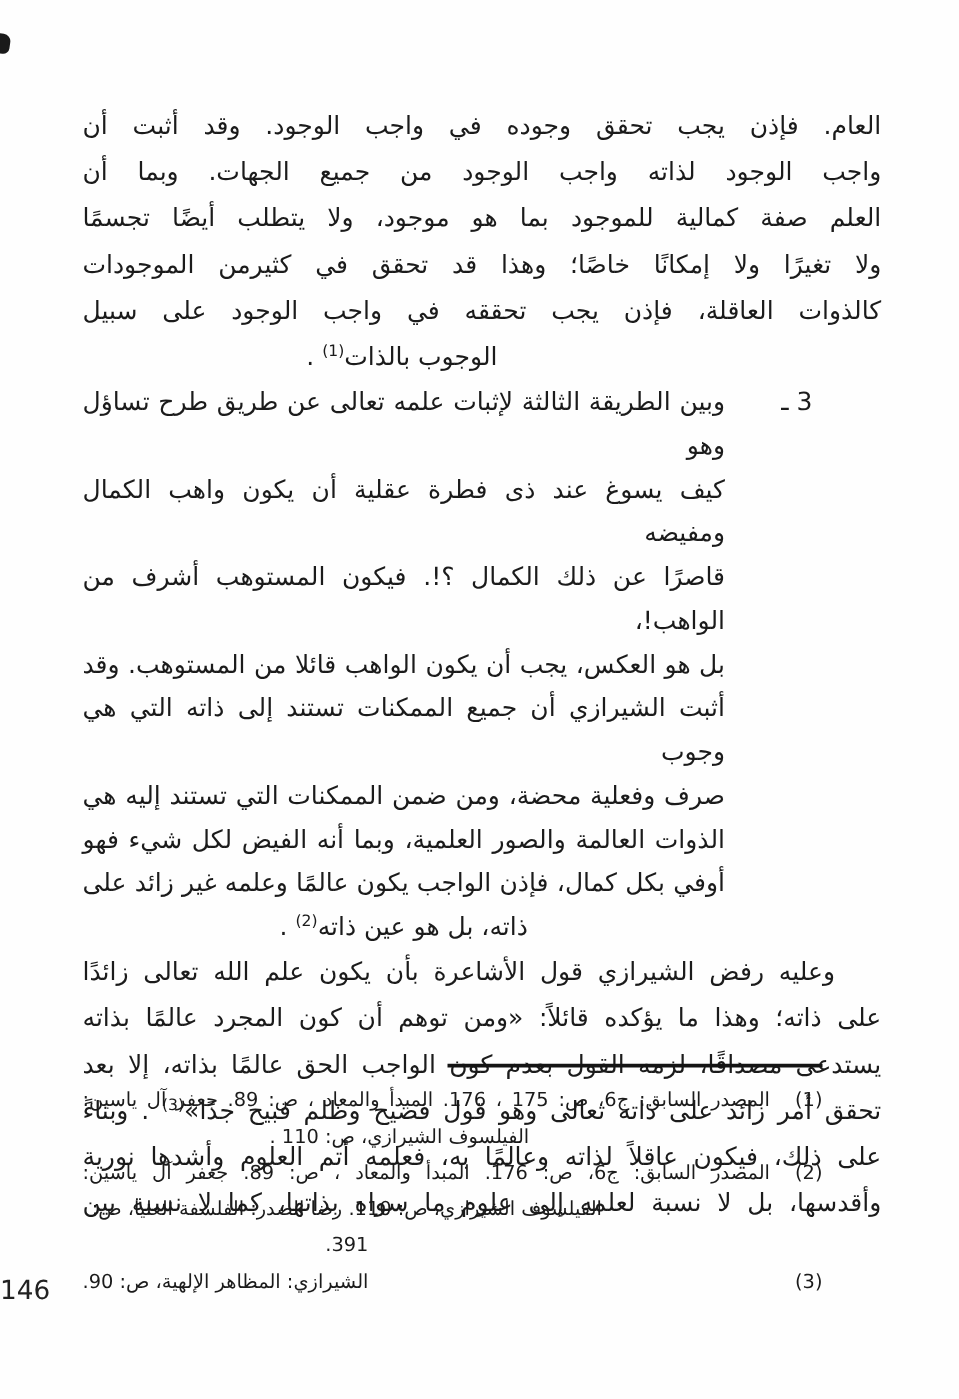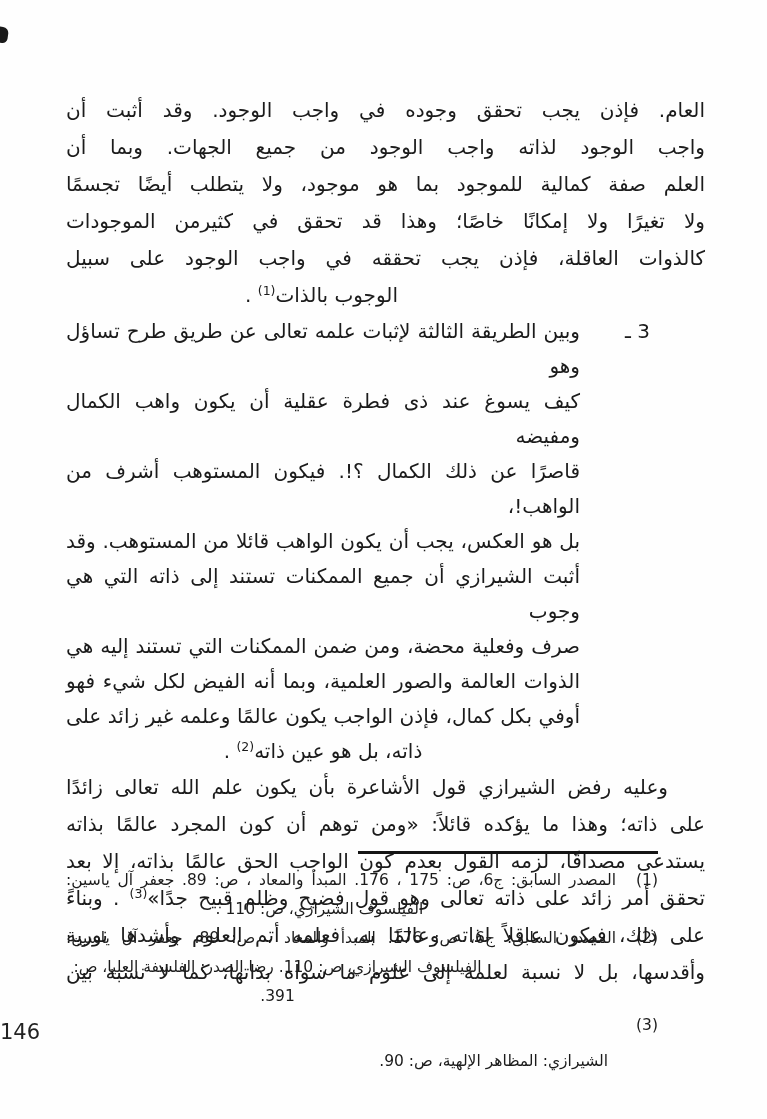--- a/index.html
+++ b/index.html
@@ -10,21 +10,21 @@
   }
   .page {
     position: relative;
     width: 767px; height: 1119px;
     background: #fefefe;
     overflow: hidden;
     color: #1b1b1b;
   }
   .textblock {
     position: absolute;
-    top: 92px; left: 66px; width: 639px;
+    top: 82px; left: 66px; width: 639px;
     direction: rtl;
     font-size: 20px;
     line-height: 37px;
   }
   .j  { text-align: justify; text-align-last: justify; }
   .e  { text-align: center; }
   .p1 .e { padding-right: 128px; }
   .item3 {
     position: relative;
     padding-right: 125px;
@@ -63,21 +63,21 @@
   .fnnum {
     flex: 0 0 36px;
     text-align: right;
     direction: ltr;
   }
   .fntext { flex: 1 1 auto; padding-right: 6px; }
   .fl { text-align: justify; text-align-last: justify; }
   .fr { text-align: center; }
   .fr-1 { padding-right: 43px; }
   .fr-2 { padding-right: 127px; }
-  .fn-single { text-align: right; padding-right: 8px; margin-top: 36px; }
+  .fn-single { text-align: left; padding-right: 8px; }
   .pagenum {
     position: absolute;
     top: 1020px; left: 0; right: 0;
     text-align: left;
     font-size: 21px;
     color: #222;
   }
   .speck {
     position: absolute;
     top: 27px; left: -3px;

